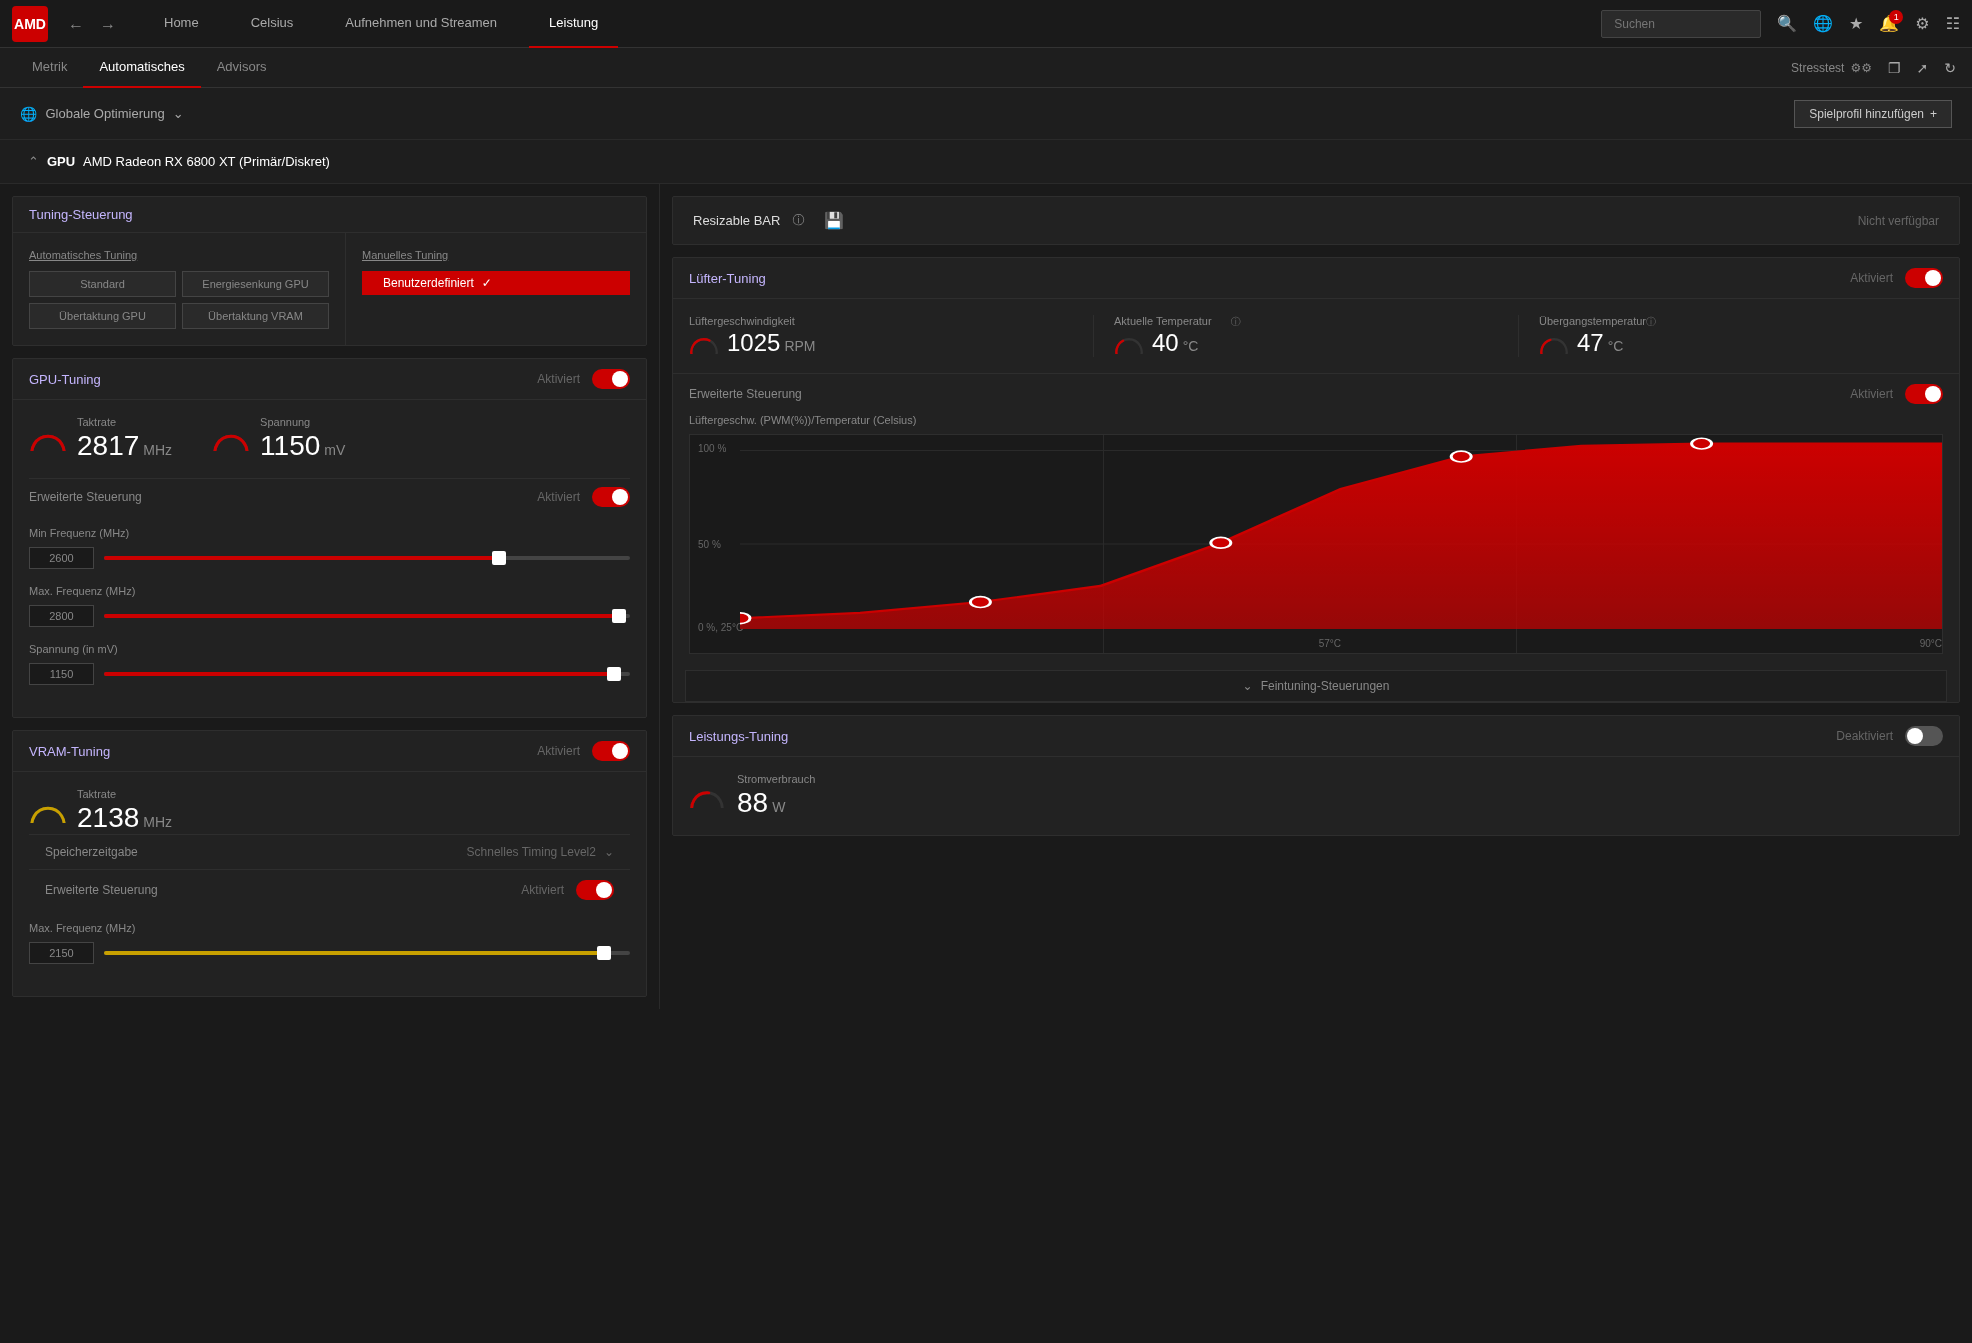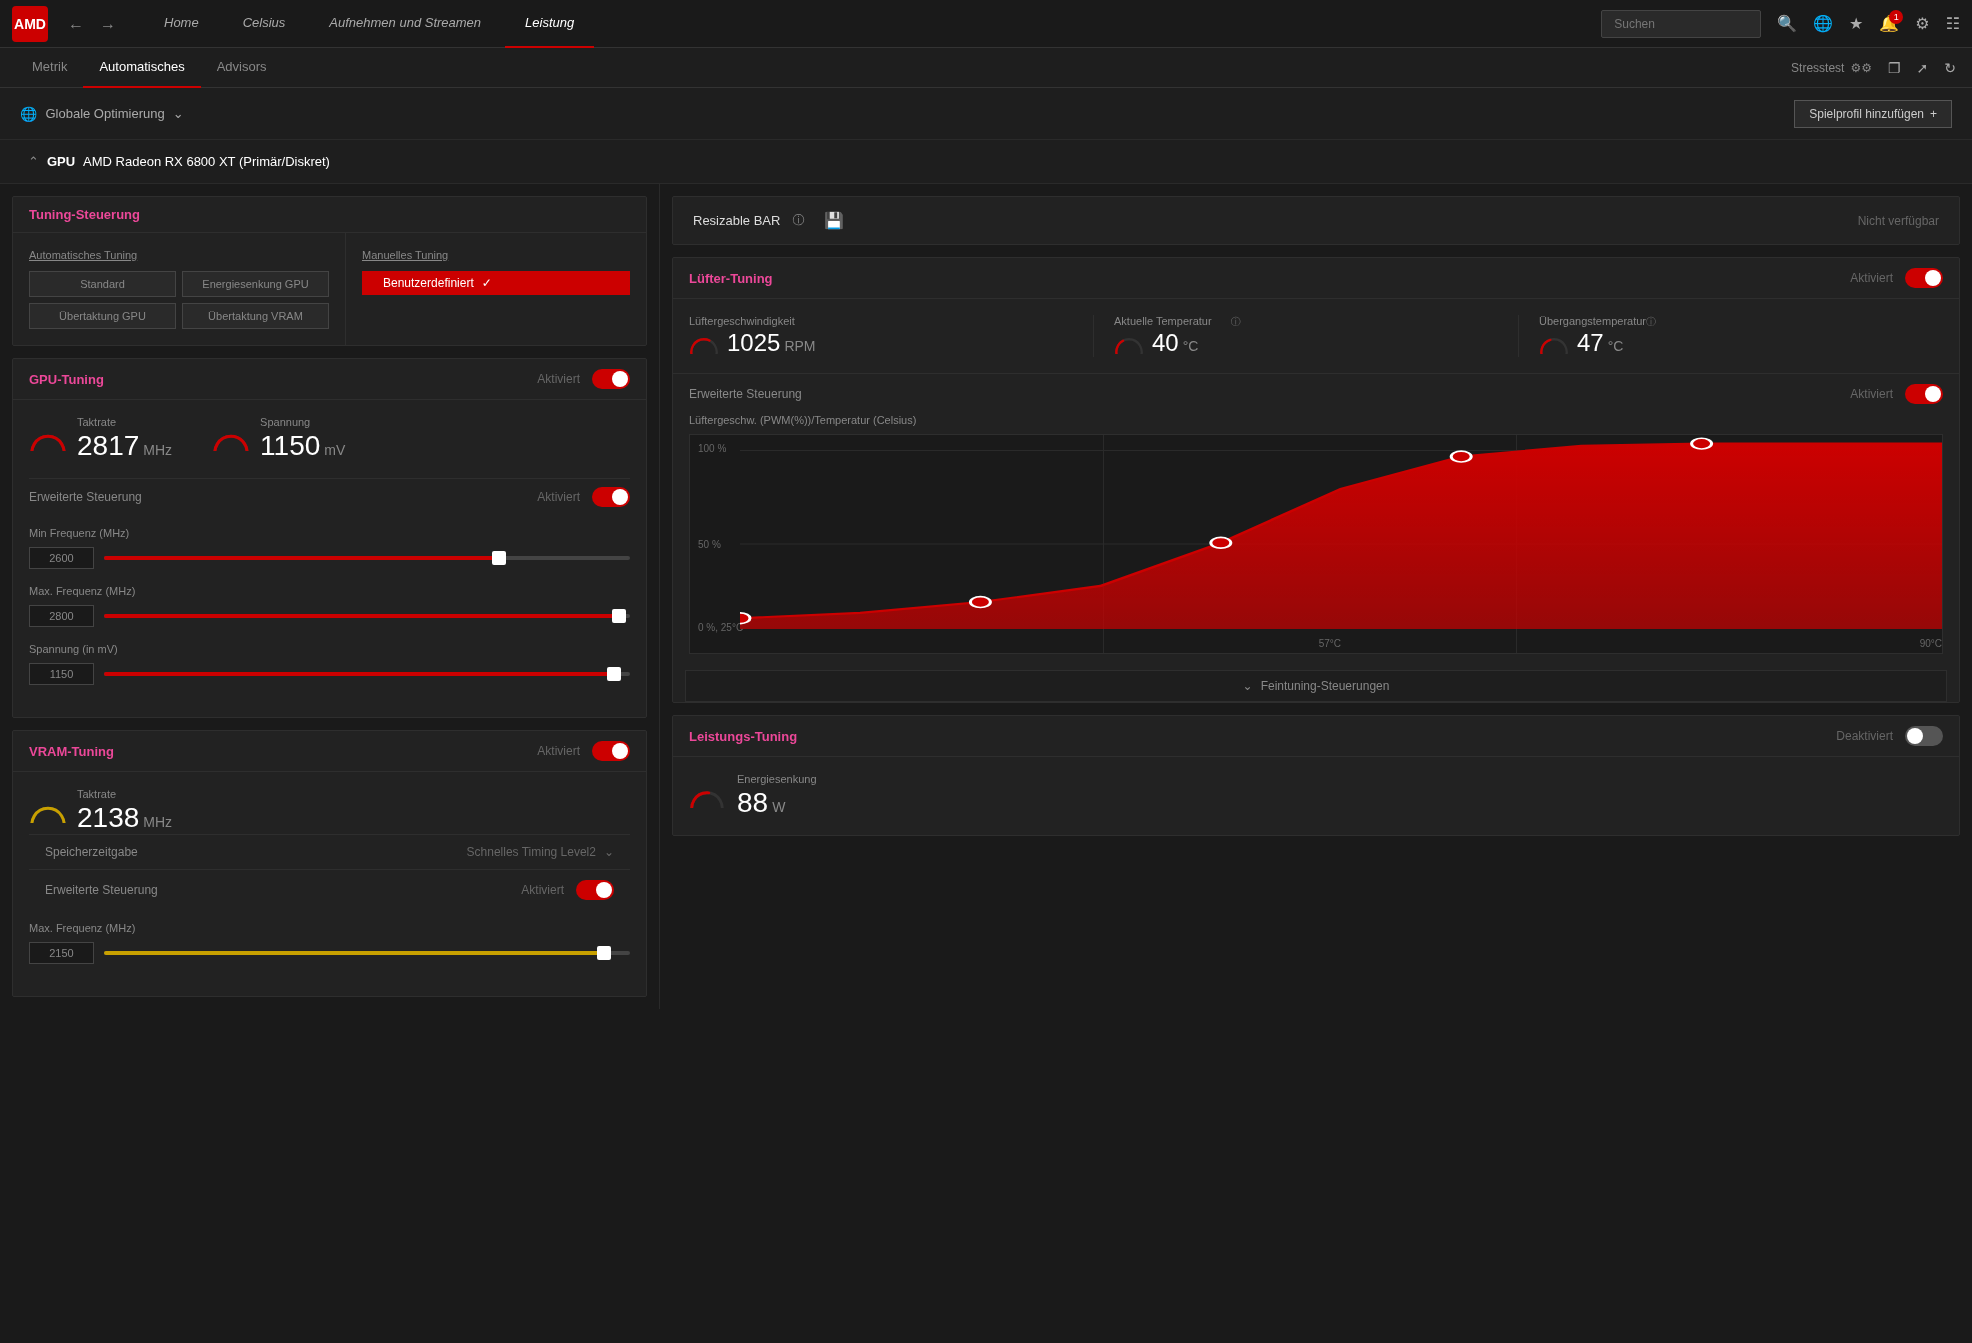--- a/index.html
+++ b/index.html
@@ -4,21 +4,21 @@
   <style>
     * { box-sizing: border-box; margin: 0; padding: 0; }
     body { background: #1a1a1a; color: #ccc; font-family: 'Segoe UI', Arial, sans-serif; font-size: 12px; min-width: 1972px; }
 
     
     .top-nav { background: #1a1a1a; display: flex; align-items: center; height: 48px; padding: 0 12px; border-bottom: 1px solid #333; }
     .amd-logo { width: 36px; height: 36px; background: #cc0000; display: flex; align-items: center; justify-content: center; border-radius: 4px; margin-right: 16px; }
     .amd-logo span { color: #fff; font-weight: 900; font-size: 14px; }
     .nav-arrows { display: flex; gap: 8px; margin-right: 24px; }
     .nav-arrow { background: none; border: none; color: #888; font-size: 16px; cursor: pointer; padding: 4px; }
-    .nav-links { display: flex; gap: 4px; flex: 1; font-style: italic; }
+    .nav-links { display: flex; gap: 12px; flex: 1; }
     .nav-link { color: #aaa; padding: 0 20px; height: 48px; display: flex; align-items: center; cursor: pointer; font-size: 13px; border-bottom: 2px solid transparent; }
     .nav-link.active { color: #fff; border-bottom: 2px solid #cc0000; }
     .nav-right { display: flex; align-items: center; gap: 16px; }
     .search-box { background: #2a2a2a; border: 1px solid #444; color: #ccc; padding: 6px 12px; border-radius: 2px; width: 160px; font-size: 12px; }
     .nav-icon { color: #aaa; font-size: 16px; cursor: pointer; position: relative; }
     .nav-icon .badge { position: absolute; top: -4px; right: -4px; background: #cc0000; color: #fff; font-size: 9px; width: 14px; height: 14px; border-radius: 50%; display: flex; align-items: center; justify-content: center; }
 
     
     .sub-nav { background: #1e1e1e; display: flex; align-items: center; height: 40px; padding: 0 16px; border-bottom: 1px solid #333; }
     .sub-nav-links { display: flex; gap: 0; flex: 1; }
@@ -34,21 +34,21 @@
 
     
     .gpu-header { background: #1e1e1e; display: flex; align-items: center; height: 44px; padding: 0 20px; border-bottom: 1px solid #2a2a2a; }
     .gpu-header span { color: #fff; font-size: 13px; margin-left: 8px; }
     .gpu-name { color: #888; font-size: 13px; margin-left: 16px; }
 
     
     .main-content { display: flex; padding: 0; gap: 0; }
     .left-panel { flex: 0 0 660px; border-right: 1px solid #2a2a2a; }
     .right-panel { flex: 1; }
-    .card-title { color: #ec4899; font-size: 13px; font-weight: 700; }
+    .card-title { color: #c4b5fd; font-size: 13px; font-weight: 400; }
 
     
     .tuning-steuerung { background: #222; border: 1px solid #2e2e2e; margin: 12px; border-radius: 2px; }
     .tuning-steuerung-header { padding: 10px 16px; border-bottom: 1px solid #2e2e2e; }
     .tuning-steuerung-body { display: flex; }
     .auto-section { flex: 1; padding: 16px; border-right: 1px solid #2e2e2e; }
     .manual-section { flex: 0 0 300px; padding: 16px; }
     .section-label { color: #888; font-size: 11px; margin-bottom: 10px; text-decoration: underline; }
     .option-buttons { display: flex; gap: 6px; flex-wrap: wrap; }
     .option-btn { background: #2a2a2a; border: 1px solid #444; color: #888; padding: 6px 14px; font-size: 11px; cursor: pointer; flex: 1; text-align: center; white-space: nowrap; }
@@ -546,21 +546,21 @@
       </div>
       <div style="padding:16px;">
         <div class="metric">
           <div class="gauge-wrap">
             <svg viewBox="0 0 38 38" style="width:36px;height:36px;">
               <path d="M 5 33 A 16 16 0 1 1 33 33" fill="none" stroke="#333" stroke-width="3" stroke-linecap="round"></path>
               <path d="M 5 33 A 16 16 0 1 1 33 33" fill="none" stroke="#cc0000" stroke-width="3" stroke-linecap="round" stroke-dasharray="35 65"></path>
             </svg>
           </div>
           <div>
-            <div class="metric-label">Energiesenkung</div>
+            <div class="metric-label">Stromverbrauch</div>
             <div style="display:flex;align-items:baseline;">
               <span class="metric-value" style="font-size:28px;">88</span>
               <span class="metric-unit">W</span>
             </div>
           </div>
         </div>
       </div>
     </div>
 
   </div>

